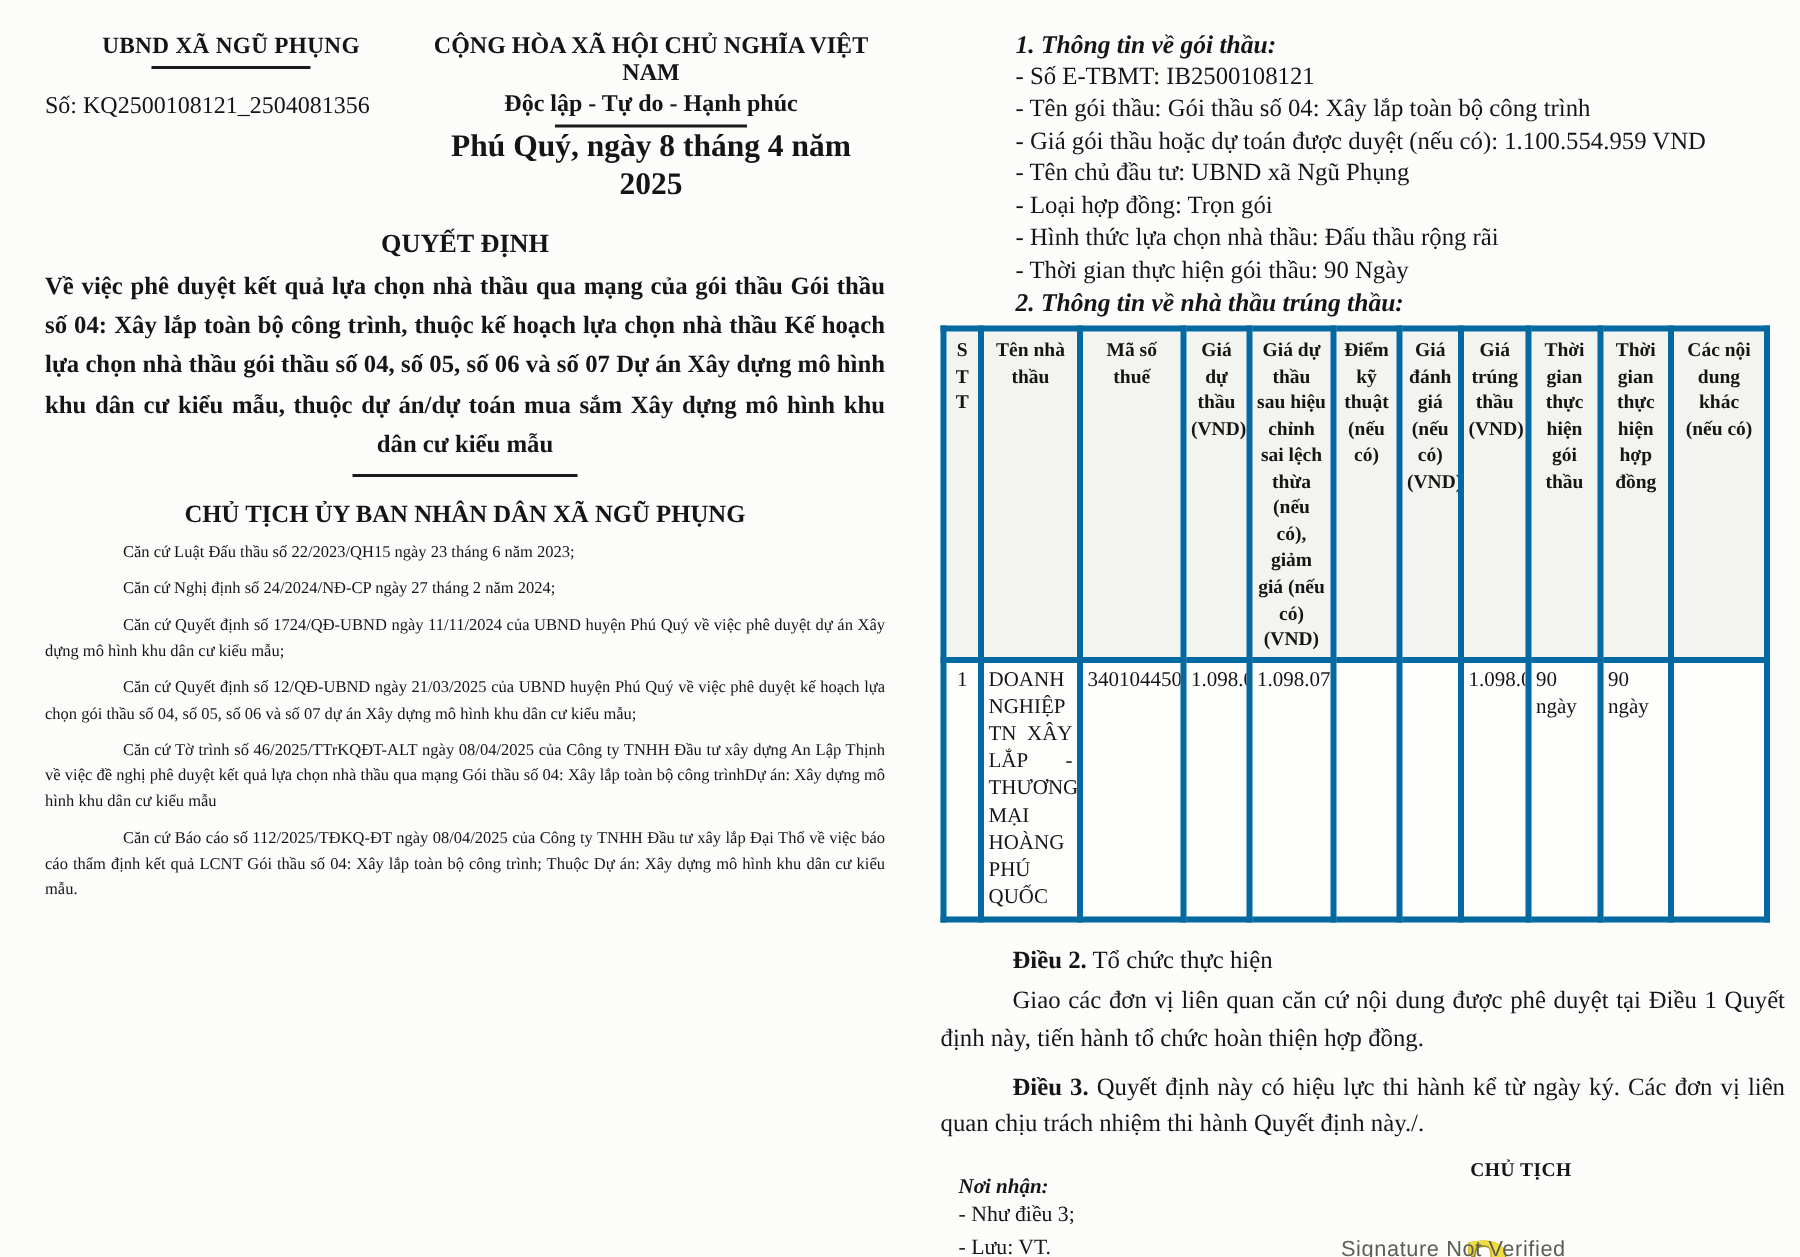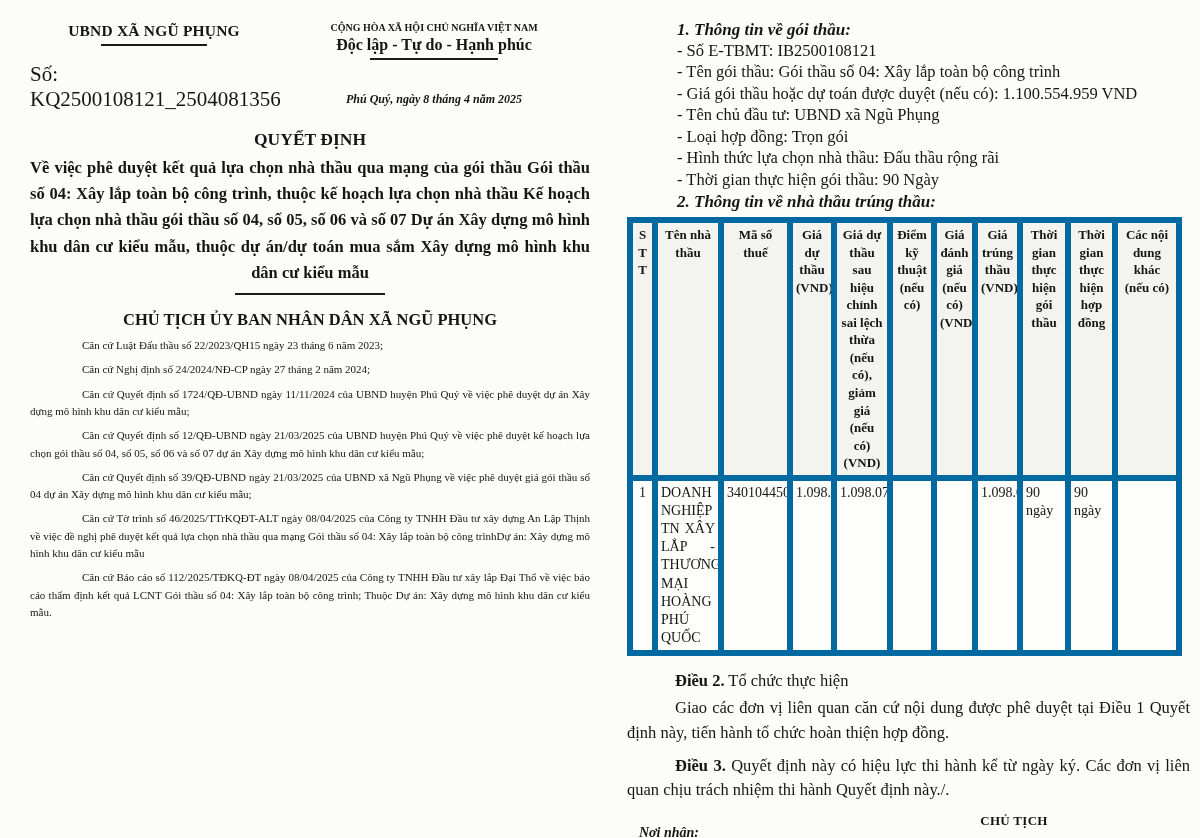--- a/index.html
+++ b/index.html
@@ -14,26 +14,26 @@
   .col { position:absolute; top:0; }
   .col-left  { left:30px;  width:560px; }
   .col-right { left:627px; width:563px; }
 
   
   .hdr-row { display:flex; margin-top:22px; }
   .hdr-org-block { width:248px; text-align:center; }
   .org-name { font-weight:bold; font-size:15.5px; letter-spacing:.2px; }
   .rule { height:1.5px; background:#1a1a1a; margin:4px auto 0; }
   .rule-org { width:106px; }
-  .doc-no { font-size:21px; text-align:left; margin-top:16px; }
+  .doc-no { font-size:16px; text-align:left; margin-top:16px; }
   .hdr-nat-block { flex:1; text-align:center; }
-  .nat-name { font-weight:bold; font-size:10px; }
+  .nat-name { font-weight:bold; font-size:16px; }
   .nat-motto { font-weight:bold; font-size:16px; margin-top:3px; }
   .rule-motto { width:128px; }
-  .place-date { font-weight:bold; font-style:italic; font-size:12px; margin-top:32px; }
+  .place-date { font-weight:bold; font-size:21px; margin-top:0; }
 
   .doc-title { text-align:center; font-weight:bold; font-size:17.5px; margin-top:17px; }
   .doc-subtitle {
     font-weight:bold; font-size:16.5px; line-height:1.6;
     text-align:justify; text-align-last:center; margin-top:5px;
   }
   .rule-title { width:150px; margin-top:7px; }
   .authority { text-align:center; font-weight:bold; font-size:16.5px; margin-top:15px; }
 
   .para {
@@ -49,21 +49,21 @@
   }
   .col-right .sec-heading:first-child { margin-top:20px; }
   .info-item { font-size:16.5px; line-height:1.3; margin-left:50px; }
 
   table.bid {
     border-collapse:collapse; table-layout:fixed;
     width:549px; margin-top:5px;
     border:2px solid #1a1a1a;
   }
   table.bid th, table.bid td {
-    border:6px solid #0369a1;
+    border:4px solid #0369a1;
     vertical-align:top;
     padding:3px 3px;
     overflow:hidden;
   }
   table.bid th {
     font-size:13px; font-weight:bold; text-align:center;
     line-height:1.35; background:#f3f3f0; height:158px;
   }
   table.bid td { font-size:14px; line-height:1.3; height:146px; background:#fdfdfc; }
   .c-stt  { word-break:break-all; }
@@ -122,21 +122,20 @@
   <div class="doc-title">QUYẾT ĐỊNH</div>
   <div class="doc-subtitle">Về việc phê duyệt kết quả lựa chọn nhà thầu qua mạng của gói thầu Gói thầu số 04: Xây lắp toàn bộ công trình, thuộc kế hoạch lựa chọn nhà thầu Kế hoạch lựa chọn nhà thầu gói thầu số 04, số 05, số 06 và số 07 Dự án Xây dựng mô hình khu dân cư kiểu mẫu, thuộc dự án/dự toán mua sắm Xây dựng mô hình khu dân cư kiểu mẫu</div>
   <div class="rule rule-title"></div>
 
   <div class="authority">CHỦ TỊCH ỦY BAN NHÂN DÂN XÃ NGŨ PHỤNG</div>
 
   <p class="para">Căn cứ Luật Đấu thầu số 22/2023/QH15 ngày 23 tháng 6 năm 2023;</p>
   <p class="para">Căn cứ Nghị định số 24/2024/NĐ-CP ngày 27 tháng 2 năm 2024;</p>
   <p class="para">Căn cứ Quyết định số 1724/QĐ-UBND ngày 11/11/2024 của UBND huyện Phú Quý về việc phê duyệt dự án Xây dựng mô hình khu dân cư kiểu mẫu;</p>
   <p class="para">Căn cứ Quyết định số 12/QĐ-UBND ngày 21/03/2025 của UBND huyện Phú Quý về việc phê duyệt kế hoạch lựa chọn gói thầu số 04, số 05, số 06 và số 07 dự án Xây dựng mô hình khu dân cư kiểu mẫu;</p>
-  <p class="para">Căn cứ Quyết định số 39/QĐ-UBND ngày 21/03/2025 của UBND xã Ngũ Phụng về việc phê duyệt giá gói thầu số 04 dự án Xây dựng mô hình khu dân cư kiểu mẫu;</p>
   <p class="para">Căn cứ Tờ trình số 46/2025/TTrKQĐT-ALT ngày 08/04/2025 của Công ty TNHH Đầu tư xây dựng An Lập Thịnh về việc đề nghị phê duyệt kết quả lựa chọn nhà thầu qua mạng Gói thầu số 04: Xây lắp toàn bộ công trìnhDự án: Xây dựng mô hình khu dân cư kiểu mẫu</p>
   <p class="para">Căn cứ Báo cáo số 112/2025/TĐKQ-ĐT ngày 08/04/2025 của Công ty TNHH Đầu tư xây lắp Đại Thổ về việc báo cáo thẩm định kết quả LCNT Gói thầu số 04: Xây lắp toàn bộ công trình; Thuộc Dự án: Xây dựng mô hình khu dân cư kiểu mẫu.</p>
 
 </div>
 
 <div class="col col-right">
 
   <div class="sec-heading">1. Thông tin về gói thầu:</div>
   <div class="info-item">- Số E-TBMT: IB2500108121</div>
   <div class="info-item">- Tên gói thầu: Gói thầu số 04: Xây lắp toàn bộ công trình</div>

